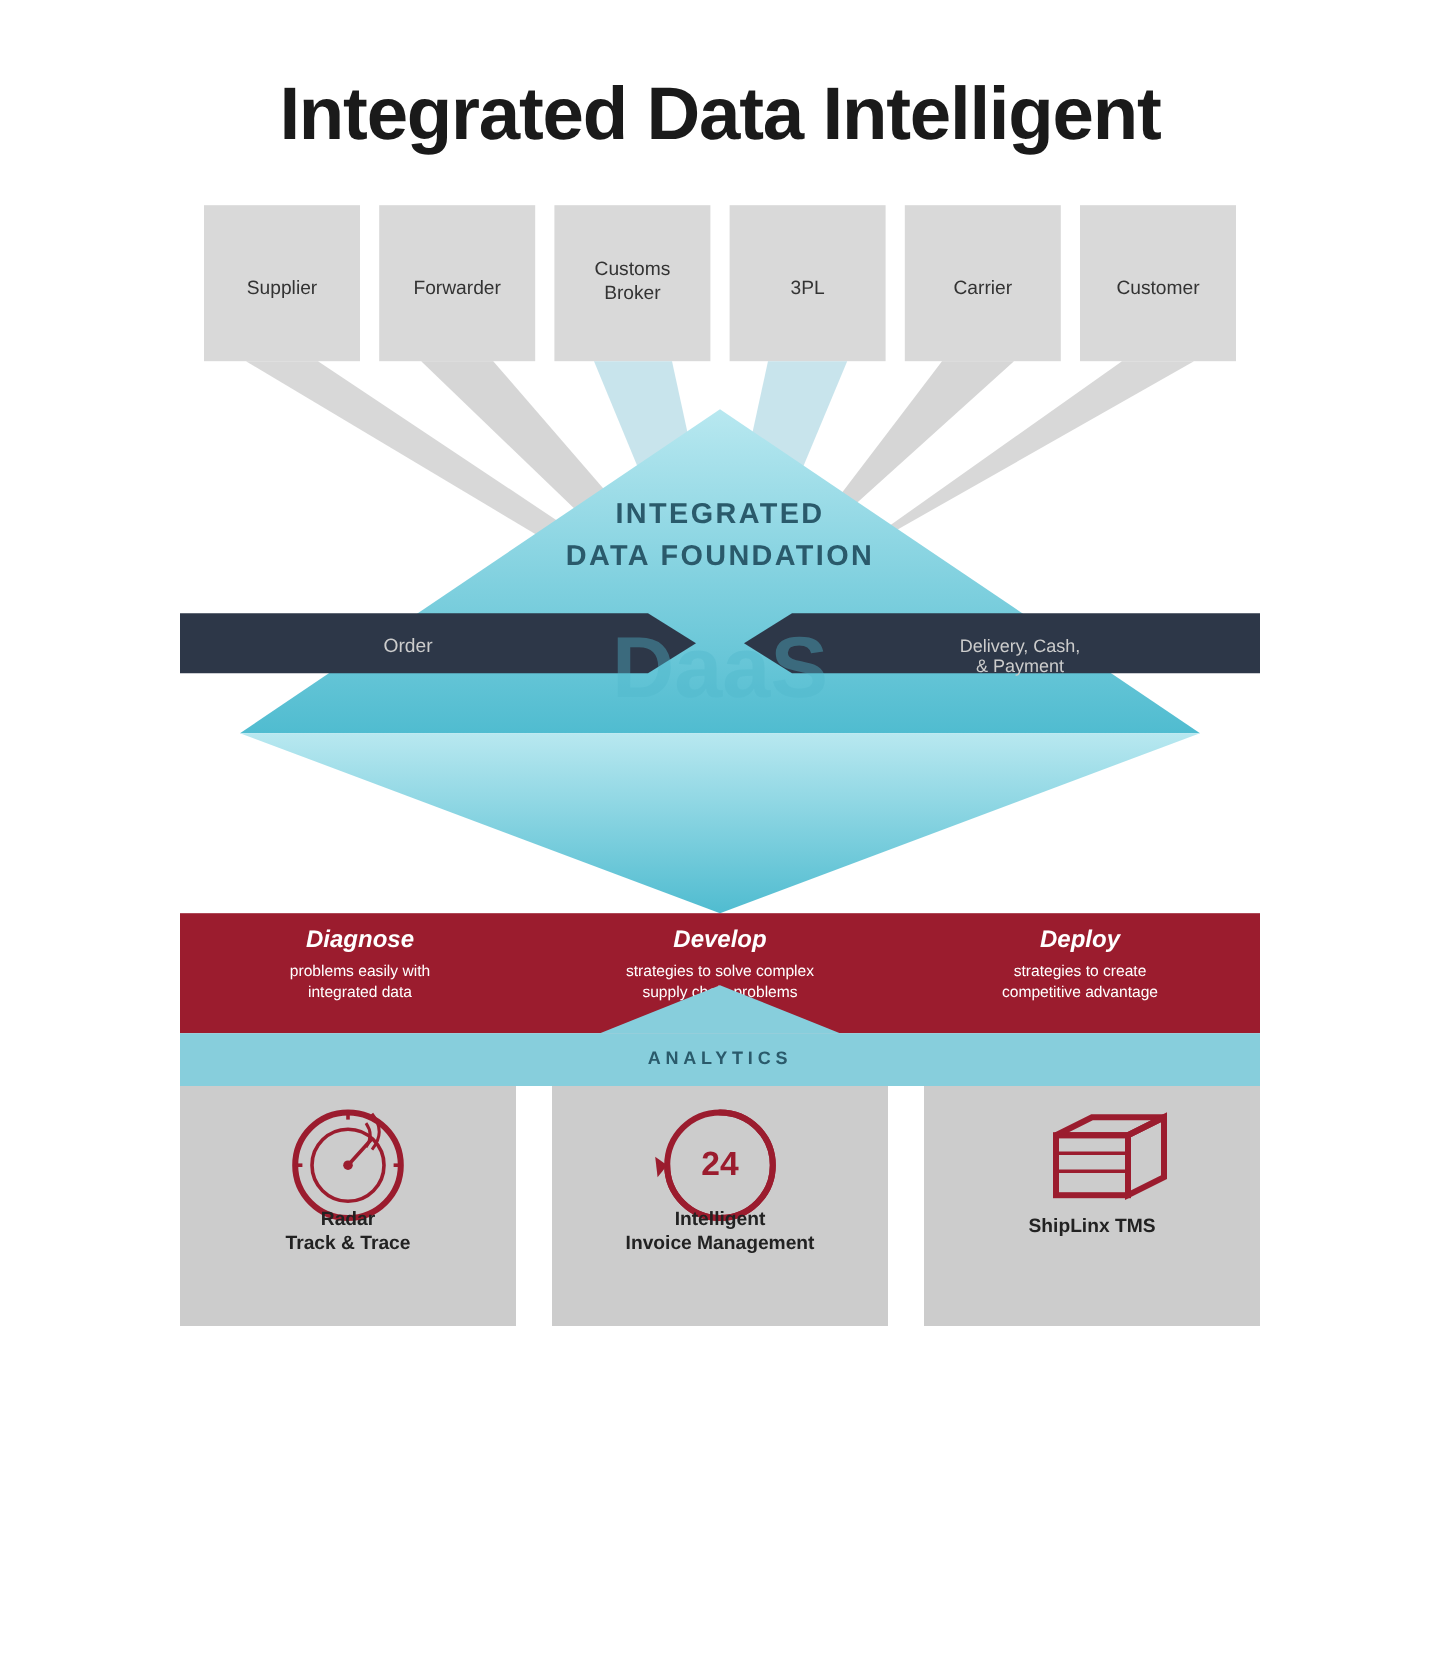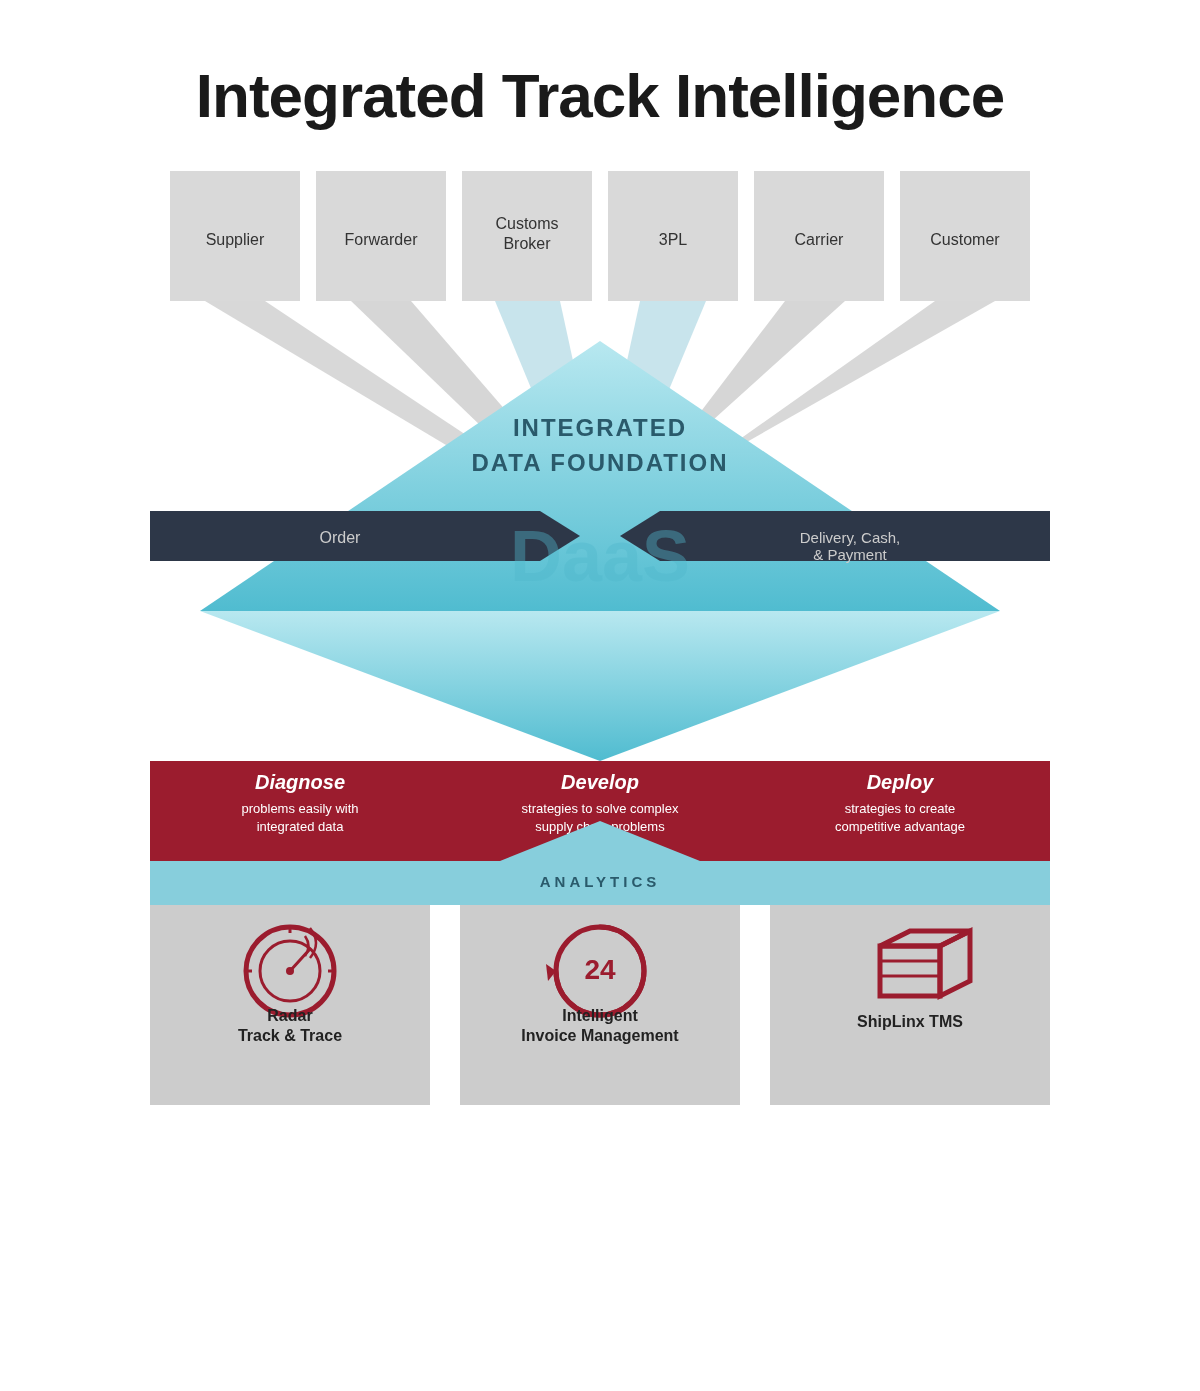--- a/index.html
+++ b/index.html
@@ -36,21 +36,21 @@
       margin-bottom: 0;
       position: relative;
       z-index: 2;
     }
   </style>
 </head>
 <body>
 
 <div class="page-container">
 
-  <h1 class="main-title">Integrated Track Intelligence</h1>
+  <h1 class="main-title">Integrated Data Intelligent</h1>
 
   <div class="suppliers-row">
   </div>
 
   <svg width="900" height="870" viewBox="0 0 900 870" style="overflow:visible;">
     <defs>
       <linearGradient id="triGrad" x1="0.5" y1="0" x2="0.5" y2="1">
         <stop offset="0%" stop-color="#b8e8f0"></stop>
         <stop offset="100%" stop-color="#50bcd0"></stop>
       </linearGradient>

